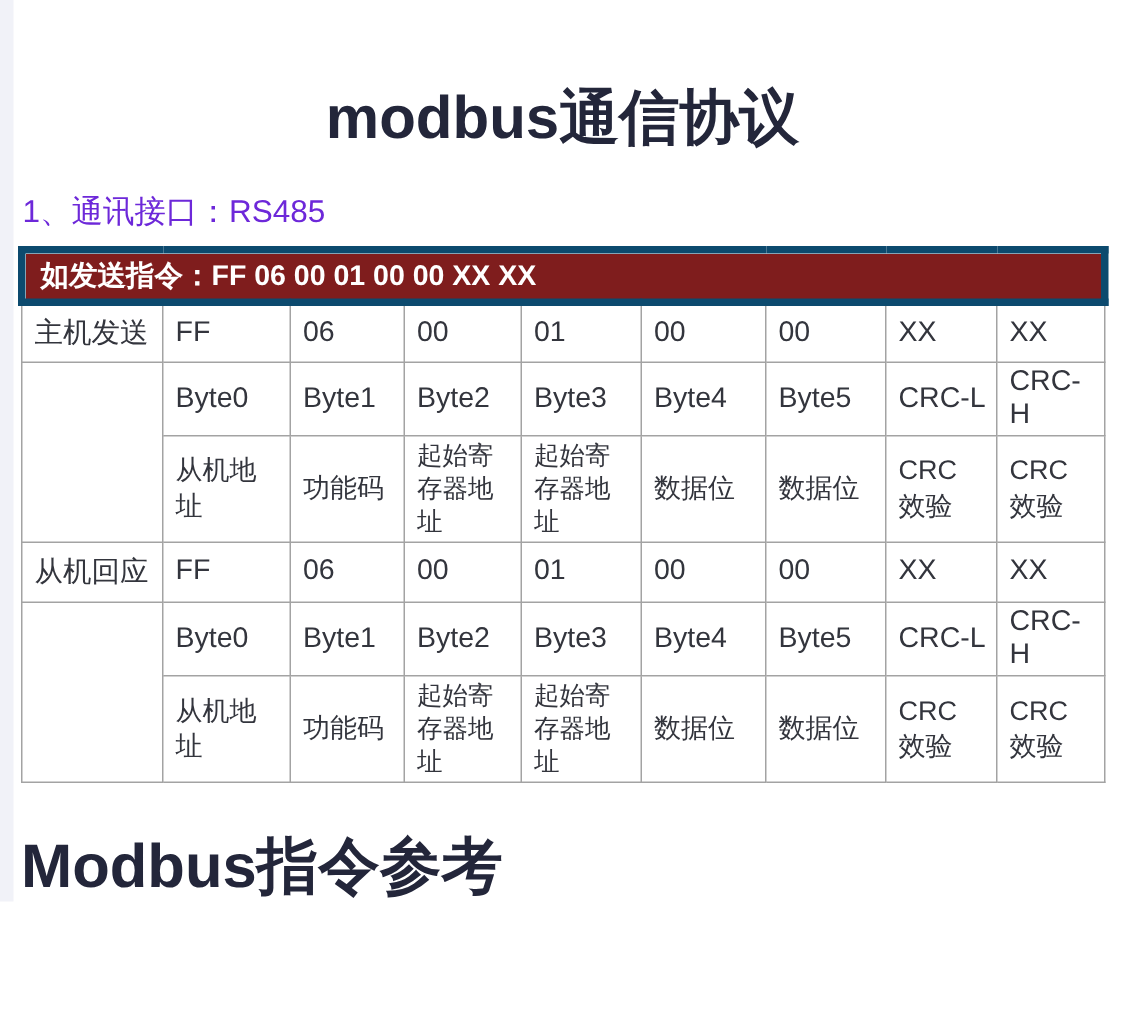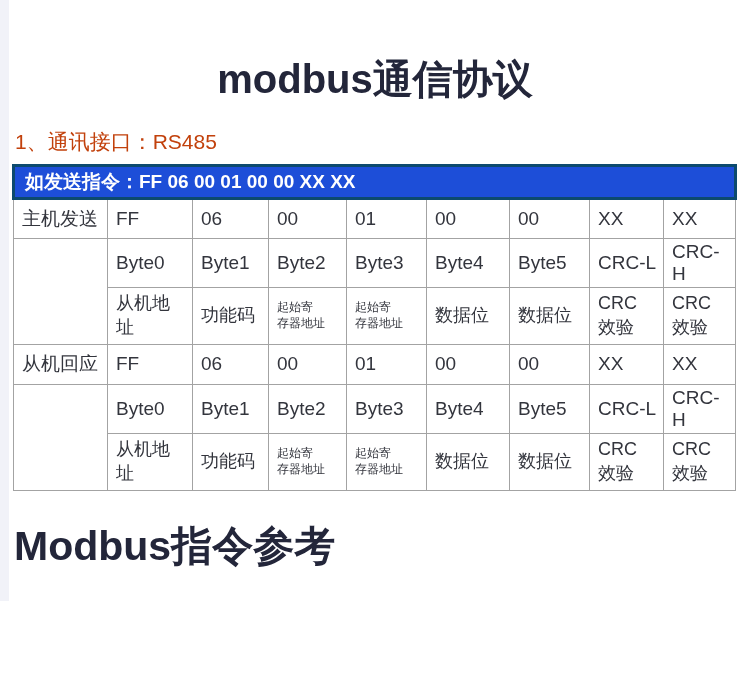--- a/index.html
+++ b/index.html
@@ -28,50 +28,50 @@
     font-size: 40px;
     line-height: 58px;
     font-weight: 700;
     color: #23263a;
     letter-spacing: 0px;
   }
   .notes {
     margin: 20px 10px 0 15px;
     font-size: 21px;
     line-height: 28.5px;
-    color: #c2410c;
+    color: #6d28d9;
   }
   .notes p { margin: 0; }
   table.frame-table {
     border-collapse: collapse;
     table-layout: fixed;
     margin: 7px 0 0 12px;
     width: 722px;
     font-size: 19px;
     color: #33353d;
   }
   table.frame-table td {
     border: 1px solid #a3a3a3;
     padding: 2px 4px 2px 8px;
     vertical-align: middle;
     overflow: hidden;
   }
   tr.caption-row td {
-    background: #1d4ed8;
-    border: 3px solid #0c4a6e;
+    background: #7f1d1d;
+    border: 5px solid #0c4a6e;
     color: #ffffff;
     font-weight: 700;
     font-size: 19px;
     height: 30px;
     padding-left: 10px;
   }
   tr.r-val td   { height: 40px; }
   tr.r-byte td  { height: 37px; }
   tr.r-desc td  { height: 57px; white-space: pre-line; line-height: 1.3; font-size: 18px; vertical-align: middle; }
-  tr.r-desc td.sm { font-size: 12px; }
+  tr.r-desc td.sm { font-size: 17px; }
   td.row-label { padding-left: 8px; }
   .footer-heading {
     margin: 32px 0 0 14px;
     font-size: 41px;
     font-weight: 700;
     color: #23263a;
     line-height: 46px;
   }
 </style>
 </head>

